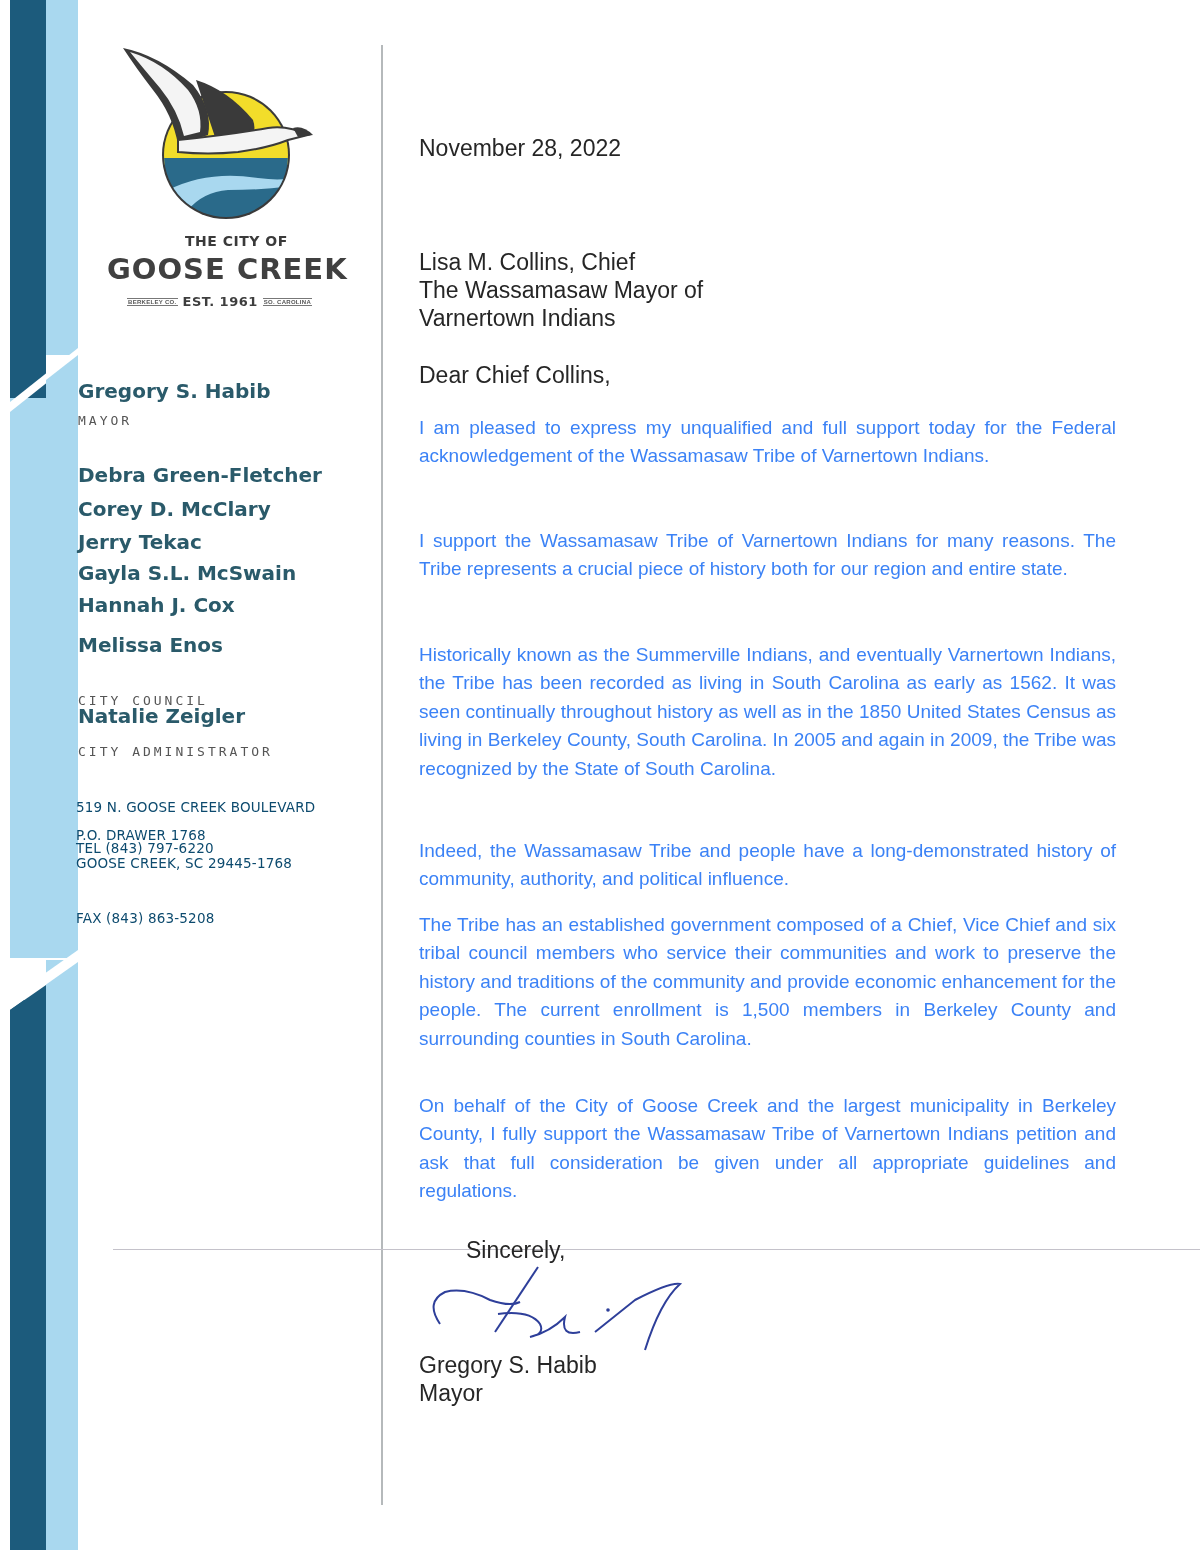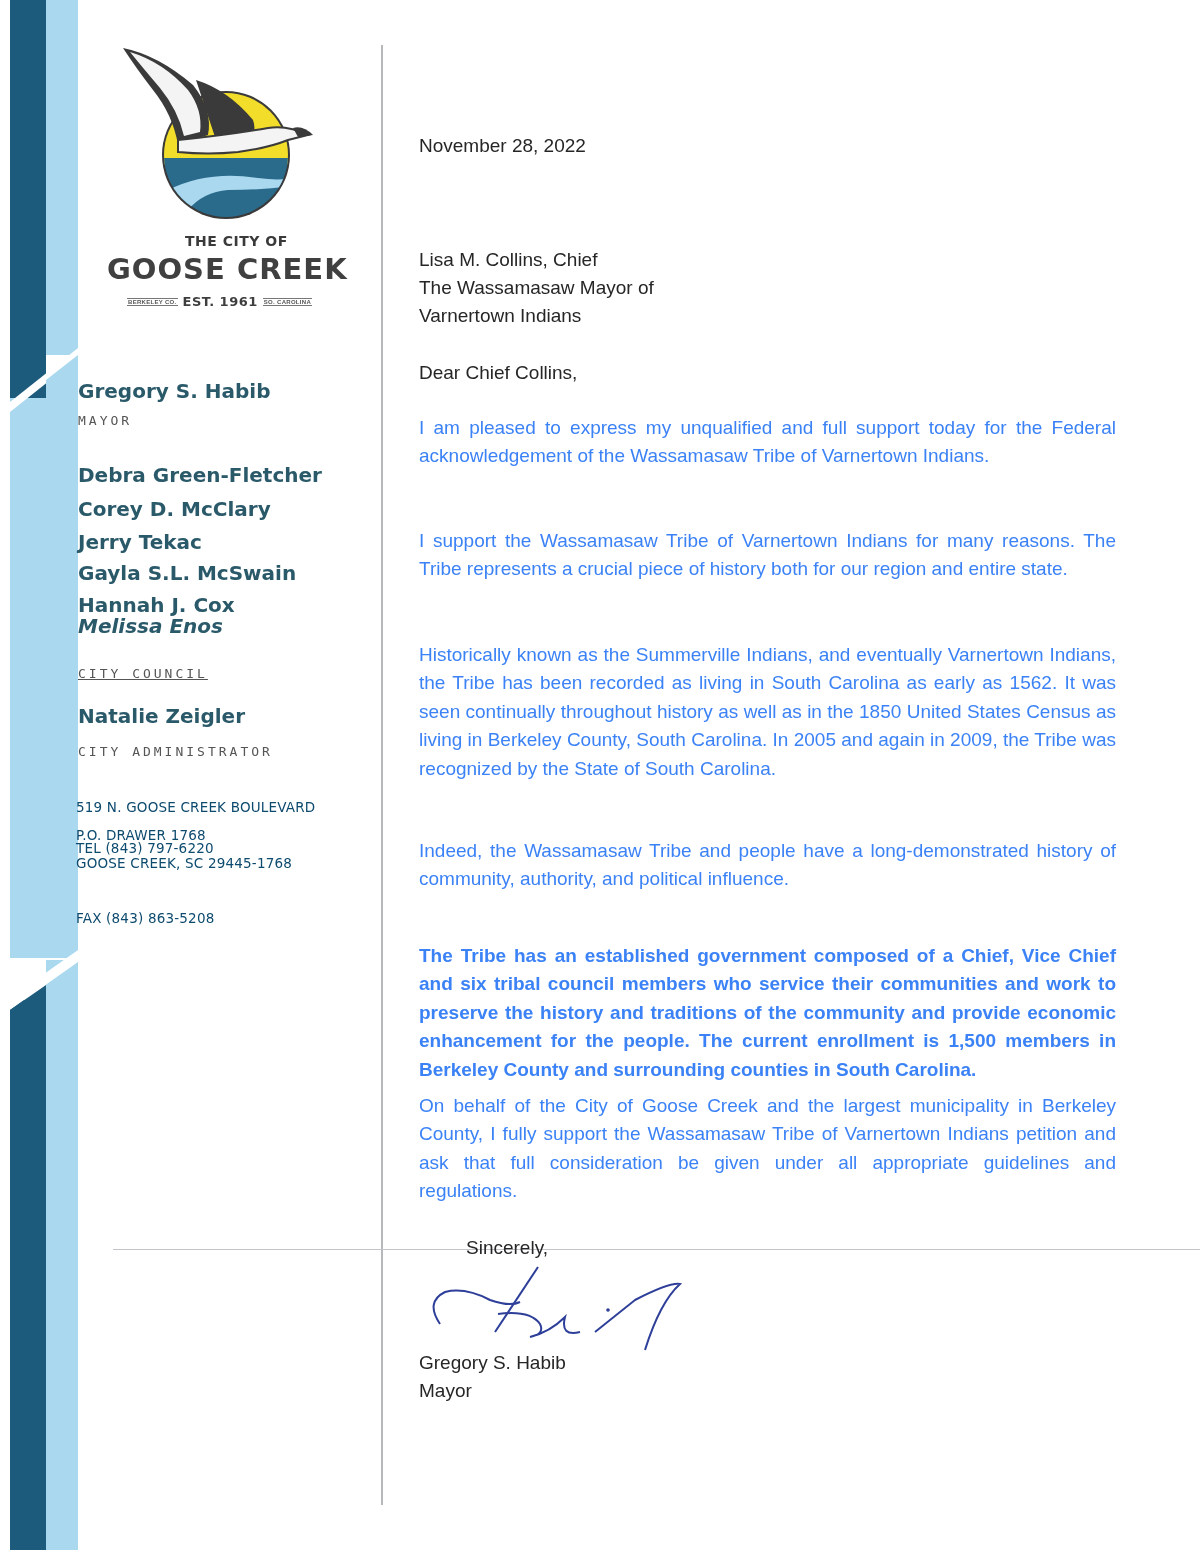--- a/index.html
+++ b/index.html
@@ -20,21 +20,21 @@
     .logo-est { font-family: "DejaVu Sans", sans-serif; font-weight: bold; font-size: 13px; color: #3e3e3e; letter-spacing: 0.5px; }
 
     
     .sb-name { position: absolute; left: 78px; font-family: "DejaVu Sans", sans-serif; font-weight: bold; font-size: 20px; color: #2a5a6a; white-space: nowrap; }
     .sb-title { position: absolute; left: 78px; font-family: "DejaVu Sans Mono", monospace; font-size: 13px; color: #555; letter-spacing: 3px; white-space: nowrap; }
     .sb-addr { position: absolute; left: 76px; font-family: "DejaVu Sans", sans-serif; font-size: 13.5px; color: #0c4a6e; letter-spacing: 0.2px; white-space: nowrap; }
 
     
     .vline { position: absolute; left: 381px; top: 45px; width: 2px; height: 1460px; background: #b5b9bb; }
     .hline { position: absolute; left: 113px; top: 1249px; width: 1087px; height: 1px; background: #c4c2ca; }
-    .line { position: absolute; left: 419px; font-size: 19px; color: #262626; white-space: nowrap; }
+    .line { position: absolute; left: 419px; font-size: 23px; color: #262626; white-space: nowrap; }
     .para { position: absolute; left: 419px; width: 697px; font-size: 19px; line-height: 28.4px; color: #3b82f6; text-align: justify; }
     .signature { position: absolute; left: 420px; top: 1262px; }
   </style>
 </head>
 <body>
 
 <div>
   <div class="stripe-dark" style="top:0; height:400px;"></div>
   <div class="stripe-light" style="top:0; height:355px;"></div>
   <div class="stripe-light" style="top:398px; height:560px; left:10px; width:68px;"></div>
@@ -80,22 +80,22 @@
 
 <div>
   <div class="sb-name" style="top:379px;">Gregory S. Habib</div>
   <div class="sb-title" style="top:413px;">MAYOR</div>
 
   <div class="sb-name" style="top:463px;">Debra Green-Fletcher</div>
   <div class="sb-name" style="top:497px;">Corey D. McClary</div>
   <div class="sb-name" style="top:530px;">Jerry Tekac</div>
   <div class="sb-name" style="top:561px;">Gayla S.L. McSwain</div>
   <div class="sb-name" style="top:593px;">Hannah J. Cox</div>
-  <div class="sb-name" style="top:614px;font-style:italic;">Melissa Enos</div>
-  <div class="sb-title" style="top:666px;text-decoration:underline;">CITY COUNCIL</div>
+  <div class="sb-name" style="top:633px;">Melissa Enos</div>
+  <div class="sb-title" style="top:693px;">CITY COUNCIL</div>
 
   <div class="sb-name" style="top:704px;">Natalie Zeigler</div>
   <div class="sb-title" style="top:744px;">CITY ADMINISTRATOR</div>
 
   <div class="sb-addr" style="top:799px;">519 N. GOOSE CREEK BOULEVARD</div>
   <div class="sb-addr" style="top:827px;">P.O. DRAWER 1768</div>
   <div class="sb-addr" style="top:855px;">GOOSE CREEK, SC 29445-1768</div>
   <div class="sb-addr" style="top:840px;">TEL (843) 797-6220</div>
   <div class="sb-addr" style="top:910px;">FAX (843) 863-5208</div>
 </div>
@@ -109,21 +109,21 @@
   <div class="line" style="top:249px;">Lisa M. Collins, Chief</div>
   <div class="line" style="top:277px;">The Wassamasaw Mayor of</div>
   <div class="line" style="top:305px;">Varnertown Indians</div>
 
   <div class="line" style="top:362px;">Dear Chief Collins,</div>
 
   <div class="para" style="top:414px;">I am pleased to express my unqualified and full support today for the Federal acknowledgement of the Wassamasaw Tribe of Varnertown Indians.</div>
   <div class="para" style="top:527px;">I support the Wassamasaw Tribe of Varnertown Indians for many reasons. The Tribe represents a crucial piece of history both for our region and entire state.</div>
   <div class="para" style="top:641px;">Historically known as the Summerville Indians, and eventually Varnertown Indians, the Tribe has been recorded as living in South Carolina as early as 1562. It was seen continually throughout history as well as in the 1850 United States Census as living in Berkeley County, South Carolina. In 2005 and again in 2009, the Tribe was recognized by the State of South Carolina.</div>
   <div class="para" style="top:837px;">Indeed, the Wassamasaw Tribe and people have a long-demonstrated history of community, authority, and political influence.</div>
-  <div class="para" style="top:942px;font-weight:bold;">The Tribe has an established government composed of a Chief, Vice Chief and six tribal council members who service their communities and work to preserve the history and traditions of the community and provide economic enhancement for the people. The current enrollment is 1,500 members in Berkeley County and surrounding counties in South Carolina.</div>
+  <div class="para" style="top:911px;">The Tribe has an established government composed of a Chief, Vice Chief and six tribal council members who service their communities and work to preserve the history and traditions of the community and provide economic enhancement for the people. The current enrollment is 1,500 members in Berkeley County and surrounding counties in South Carolina.</div>
   <div class="para" style="top:1092px;">On behalf of the City of Goose Creek and the largest municipality in Berkeley County, I fully support the Wassamasaw Tribe of Varnertown Indians petition and ask that full consideration be given under all appropriate guidelines and regulations.</div>
 
   <div class="line" style="top:1237px;margin-left:47px;">Sincerely,</div>
 
   <svg class="signature" width="270" height="90" viewBox="0 0 270 90">
     <path d="M20,62 Q5,40 25,30 Q45,25 70,38 Q90,45 100,40" fill="none" stroke="#2e3f9a" stroke-width="2"></path>
     <path d="M118,5 Q95,40 75,70" fill="none" stroke="#2e3f9a" stroke-width="2"></path>
     <path d="M78,52 Q110,48 120,62 Q125,72 110,75 Q130,70 145,55 Q140,75 160,70" fill="none" stroke="#2e3f9a" stroke-width="2"></path>
     <circle cx="188" cy="48" r="1.8" fill="#2e3f9a"></circle>
     <path d="M175,70 Q200,50 215,38 Q250,20 260,22 Q240,40 225,88" fill="none" stroke="#2e3f9a" stroke-width="2"></path>

